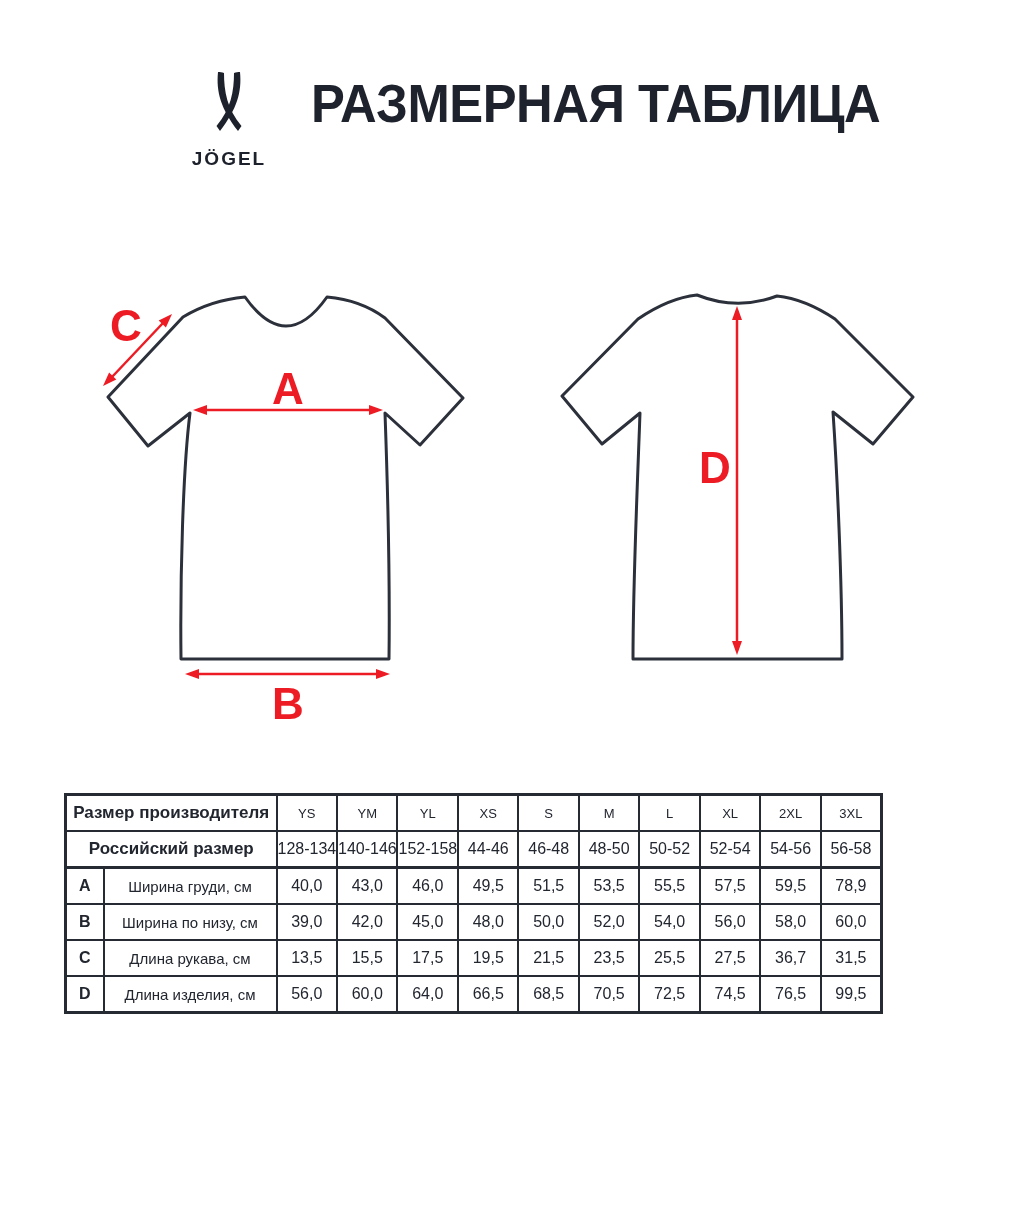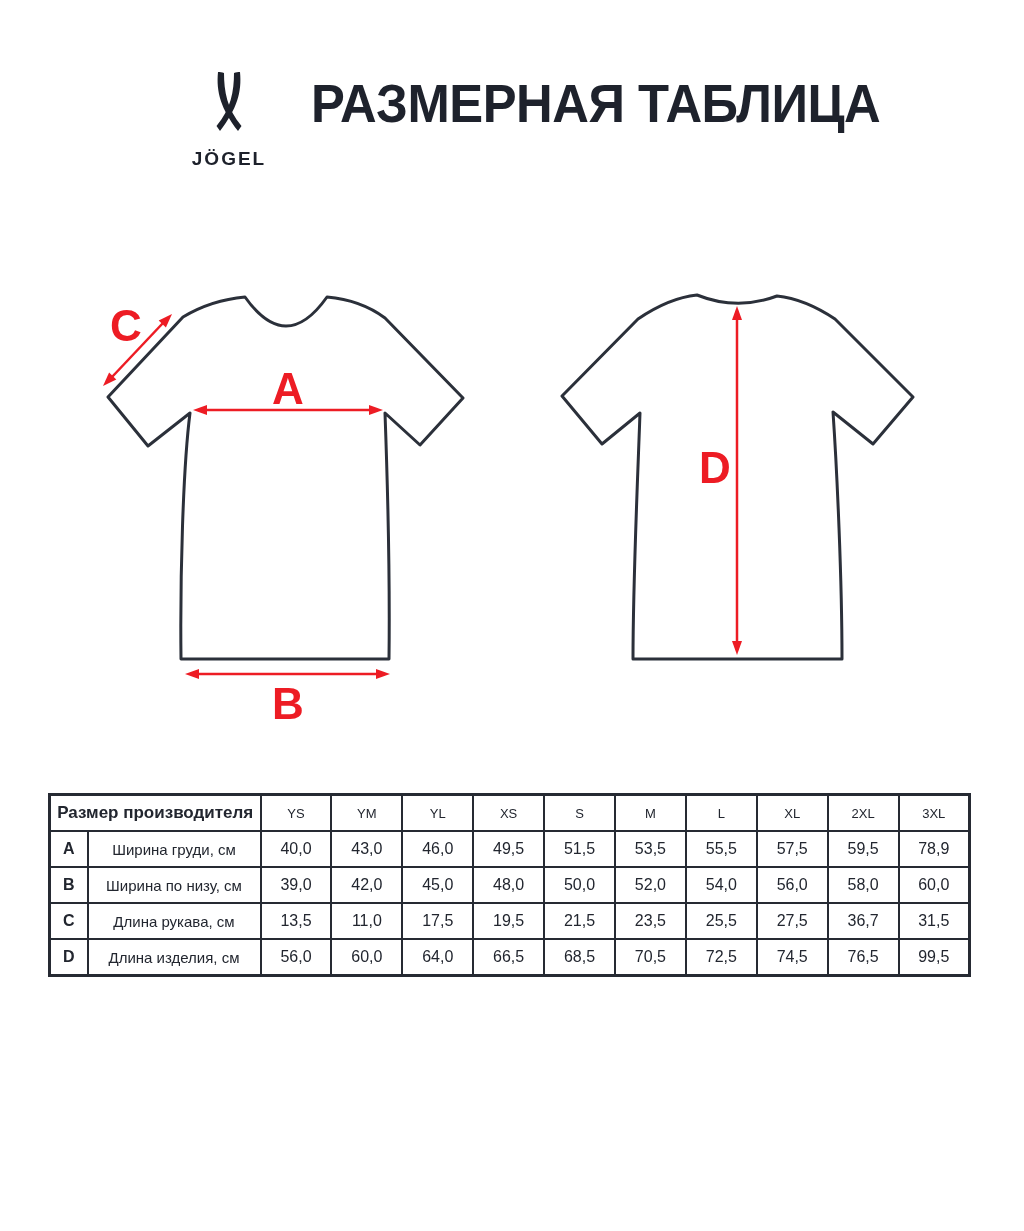--- a/index.html
+++ b/index.html
@@ -25,21 +25,21 @@
   
   .shirt-front{position:absolute;left:92px;top:278px;}
   .shirt-back{position:absolute;left:555px;top:280px;}
   .shirt-outline{fill:#ffffff;stroke:#2b303a;stroke-width:3;stroke-linejoin:round;}
   .arrow-line{stroke:#ed1c24;stroke-width:2.5;fill:none;}
   .arrow-head{fill:#ed1c24;stroke:none;}
   .measure-label{fill:#ed1c24;font-family:"Liberation Sans",sans-serif;font-size:44px;font-weight:700;}
 
   
   table.size-table{
-    position:absolute;left:48px;top:793px;width:923px;
+    position:absolute;left:64px;top:793px;width:819px;
     border-collapse:collapse;table-layout:fixed;
     border:3px solid #262a33;color:#22262f;
   }
   .size-table th,.size-table td{
     border:2px solid #262a33;text-align:center;vertical-align:middle;
     height:34px;padding:0;font-size:15px;font-weight:400;white-space:nowrap;
   }
   .size-table .merged-head{font-size:17px;font-weight:700;}
   .size-table .size-head{font-size:13px;font-weight:400;}
   .size-table tr.russian-row th,.size-table tr.russian-row td{border-bottom-width:3px;}
@@ -124,20 +124,33 @@
         <th class="size-head">YS</th>
         <th class="size-head">YM</th>
         <th class="size-head">YL</th>
         <th class="size-head">XS</th>
         <th class="size-head">S</th>
         <th class="size-head">M</th>
         <th class="size-head">L</th>
         <th class="size-head">XL</th>
         <th class="size-head">2XL</th>
         <th class="size-head">3XL</th>
+      </tr>
+      <tr class="russian-row">
+        <th colspan="2" class="merged-head">Российский размер</th>
+        <td class="value-cell">128-134</td>
+        <td class="value-cell">140-146</td>
+        <td class="value-cell">152-158</td>
+        <td class="value-cell">44-46</td>
+        <td class="value-cell">46-48</td>
+        <td class="value-cell">48-50</td>
+        <td class="value-cell">50-52</td>
+        <td class="value-cell">52-54</td>
+        <td class="value-cell">54-56</td>
+        <td class="value-cell">56-58</td>
       </tr>
       <tr>
         <td class="letter-cell">A</td>
         <td class="param-cell">Ширина груди, см</td>
         <td class="value-cell">40,0</td>
         <td class="value-cell">43,0</td>
         <td class="value-cell">46,0</td>
         <td class="value-cell">49,5</td>
         <td class="value-cell">51,5</td>
         <td class="value-cell">53,5</td>
@@ -157,21 +170,21 @@
         <td class="value-cell">52,0</td>
         <td class="value-cell">54,0</td>
         <td class="value-cell">56,0</td>
         <td class="value-cell">58,0</td>
         <td class="value-cell">60,0</td>
       </tr>
       <tr>
         <td class="letter-cell">C</td>
         <td class="param-cell">Длина рукава, см</td>
         <td class="value-cell">13,5</td>
-        <td class="value-cell">11,0</td>
+        <td class="value-cell">15,5</td>
         <td class="value-cell">17,5</td>
         <td class="value-cell">19,5</td>
         <td class="value-cell">21,5</td>
         <td class="value-cell">23,5</td>
         <td class="value-cell">25,5</td>
         <td class="value-cell">27,5</td>
         <td class="value-cell">36,7</td>
         <td class="value-cell">31,5</td>
       </tr>
       <tr>

